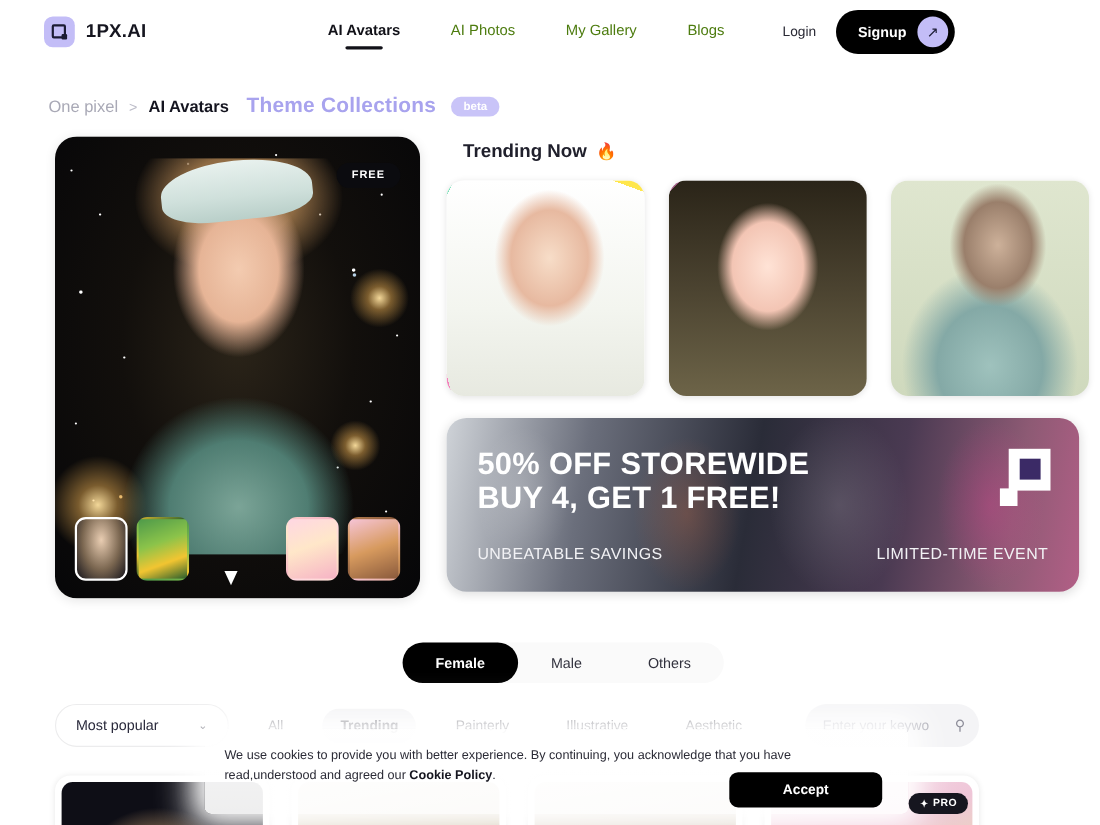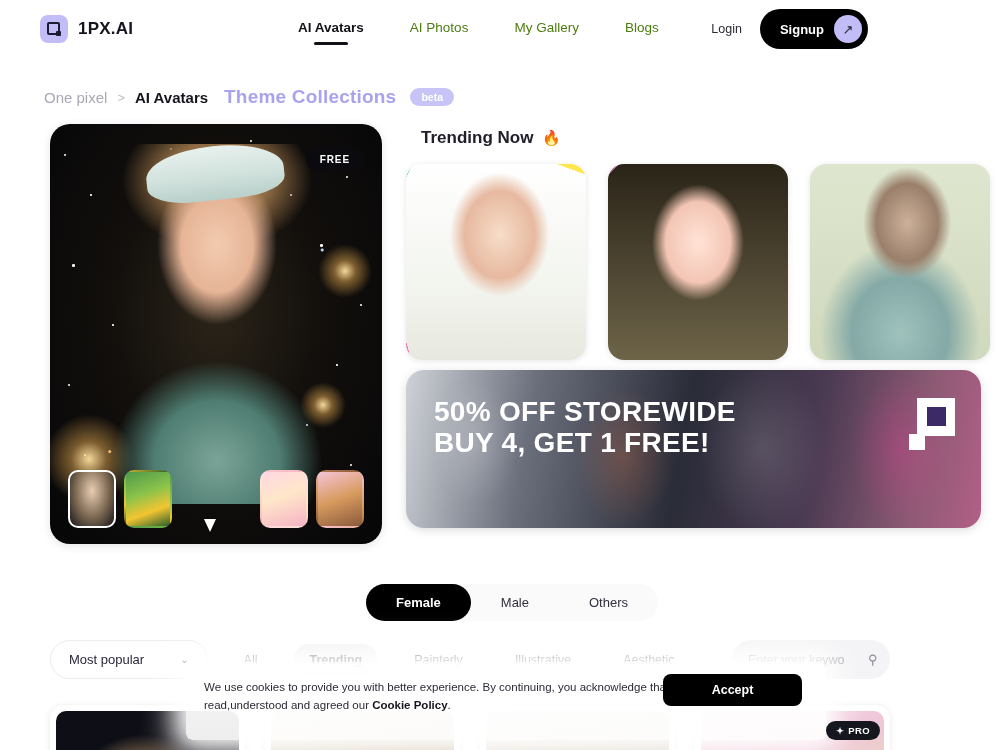--- a/index.html
+++ b/index.html
@@ -165,21 +165,21 @@
   }
   .tcard.c3 {
     background:
       radial-gradient(ellipse 44px 56px at 54% 30%, #cdb19a 0%, #9a7f6b 70%, rgba(154,127,107,0) 100%),
       radial-gradient(ellipse 80px 90px at 50% 86%, #9fc2bd 0%, #84a9a6 60%, rgba(132,169,166,0) 100%),
       linear-gradient(180deg,#dfe6cf 0%, #cfd9bd 100%);
   }
 
   
   .promo {
-    margin-top:10px; height:158px; border-radius:18px; overflow:hidden;
+    margin-top:20px; height:158px; border-radius:18px; overflow:hidden;
     position:relative; width:575px;
     background: linear-gradient(100deg,#cfd3d8 0%, #6b6f7c 22%, #2a2c38 48%, #4a3a52 70%, #8d5a74 88%, #b25f86 100%);
     box-shadow: 0 2px 10px rgba(0,0,0,.14);
   }
   .promo::before {
     content:""; position:absolute; inset:0;
     background:
       radial-gradient(ellipse 60px 90px at 12% 45%, rgba(255,255,255,.18), transparent 70%),
       radial-gradient(ellipse 70px 100px at 38% 55%, rgba(255,120,60,.22), transparent 70%),
       radial-gradient(ellipse 90px 120px at 62% 50%, rgba(255,255,255,.14), transparent 70%),
@@ -264,21 +264,21 @@
   .cookie {
     position:absolute; left:186px; top:662px; width:640px; height:78px;
     background:linear-gradient(180deg, rgba(255,255,255,.97) 0%, rgba(255,255,255,.93) 100%);
     border-radius:6px;
     display:flex; align-items:flex-start; padding:16px 18px;
     box-shadow: 0 -2px 24px rgba(255,255,255,.95), 0 0 30px 14px rgba(255,255,255,.85);
   }
   .cookie-text { font-size:11.5px; color:#2b2b36; line-height:1.6; max-width:600px; }
   .cookie-link { font-weight:700; color:#15151f; cursor:pointer; }
   .accept-btn {
-    position:absolute; left:663px; top:674px; width:139px; height:32px;
+    position:absolute; left:663px; top:702px; width:139px; height:32px;
     background:#000; color:#fff; border-radius:8px; border:none;
     font-size:12.5px; font-weight:600; cursor:pointer;
     font-family:"Liberation Sans", sans-serif;
   }
 </style>
 </head>
 <body>
 
 <div class="page">
 
@@ -365,20 +365,24 @@
 
       <div class="promo">
         <div class="promo-logo">
           <div class="pl-a"></div>
             <div class="pl-b"></div>
             <div class="pl-c"></div>
         </div>
         <div class="promo-inner">
           <div class="promo-h1">50% OFF STOREWIDE</div>
           <div class="promo-h1">BUY 4, GET 1 FREE!</div>
+          <div class="promo-foot">
+            <span class="promo-sub">UNBEATABLE SAVINGS</span>
+            <span class="promo-sub">LIMITED-TIME EVENT</span>
+          </div>
         </div>
       </div>
     </div>
   </div>
 
   <div class="gender-tabs">
     <div class="gtab active">Female</div>
     <div class="gtab">Male</div>
     <div class="gtab">Others</div>
   </div>

